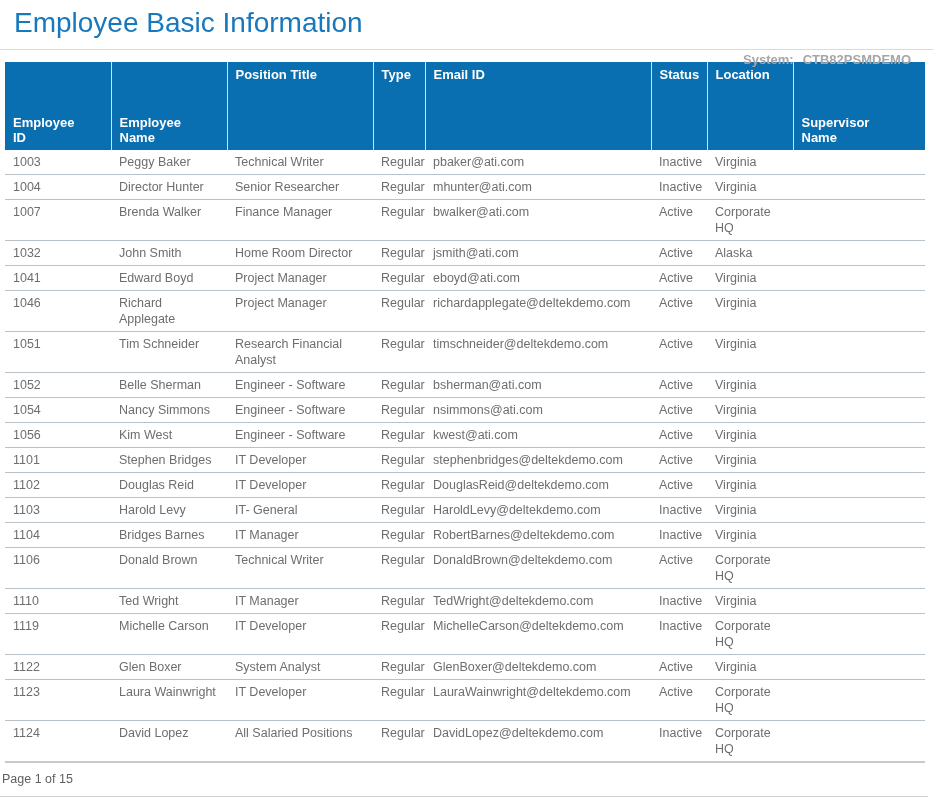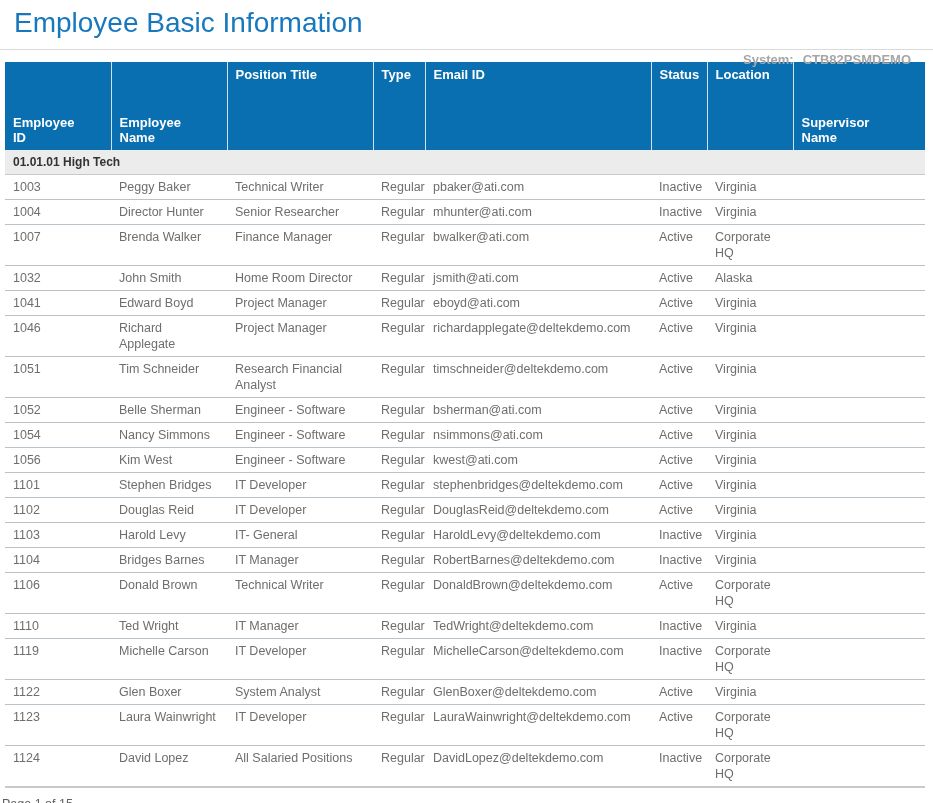--- a/index.html
+++ b/index.html
@@ -91,23 +91,20 @@
       <th><span class="hdr-wrap">Employee Name</span></th>
       <th><span>Position Title</span></th>
       <th><span>Type</span></th>
       <th><span>Email ID</span></th>
       <th><span>Status</span></th>
       <th><span>Location</span></th>
       <th><span class="hdr-wrap">Supervisor Name</span></th>
     </tr>
   </thead>
   <tbody>
-    <tr class="group-row">
-      <td colspan="8">01.01.01 High Tech</td>
-    </tr>
   <tr>
     <td>1003</td>
     <td>Peggy Baker</td>
     <td>Technical Writer</td>
     <td class="nowrap">Regular</td>
     <td>pbaker@ati.com</td>
     <td class="nowrap">Inactive</td>
     <td>Virginia</td>
     <td></td>
   </tr>

